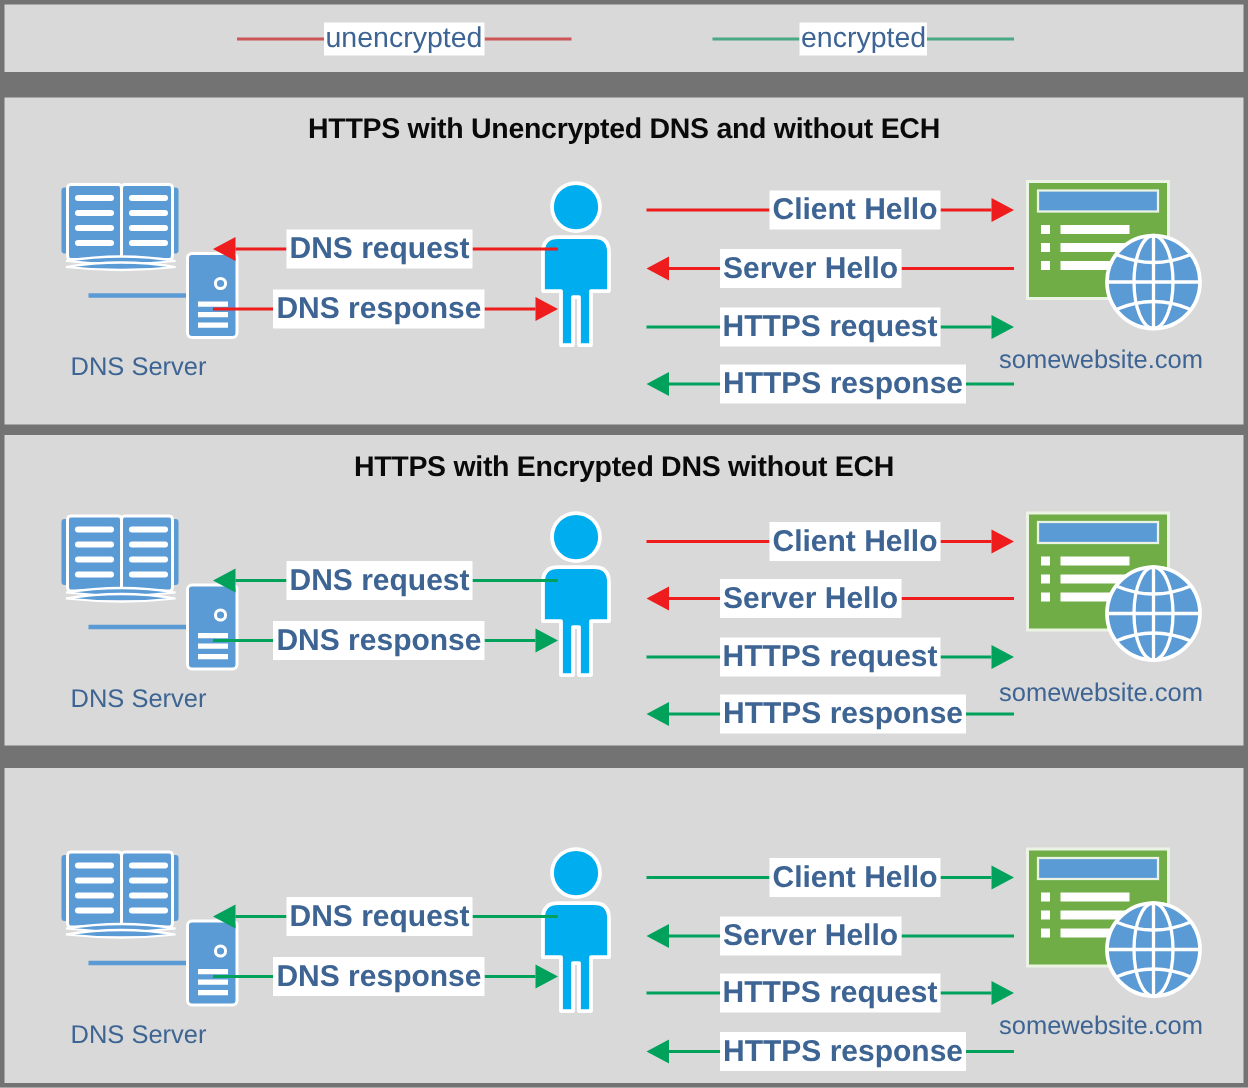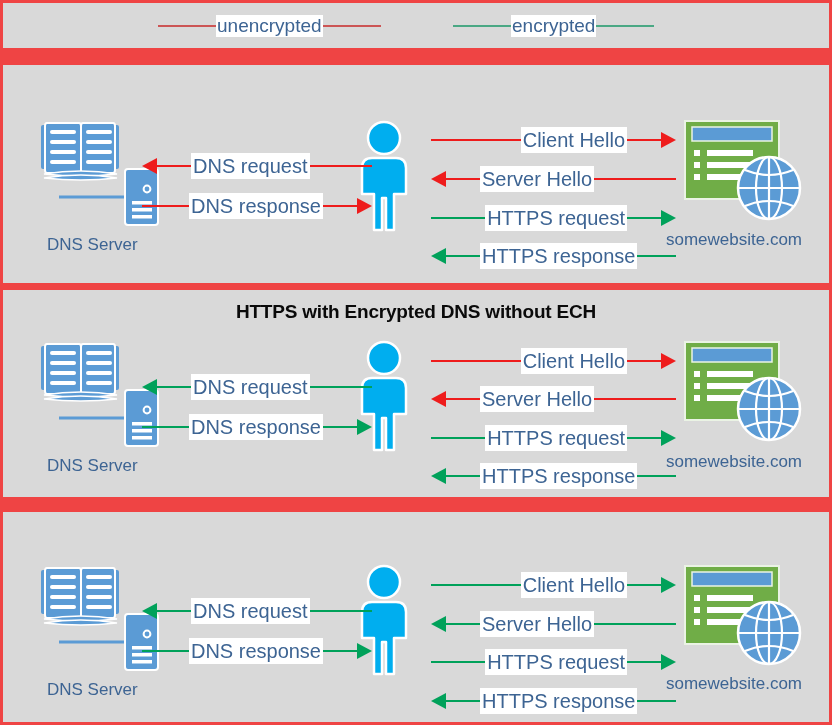--- a/index.html
+++ b/index.html
@@ -2,37 +2,37 @@
 <html><head>
 <meta charset="utf-8">
 <title>ECH Diagram</title>
 <style>
   html,body{margin:0;padding:0;background:#ffffff;}
   body{
     width:832px;height:725px;overflow:hidden;
     font-family:"Liberation Sans","DejaVu Sans",sans-serif;
     background:#ffffff;
   }
-  .page{position:relative;width:832px;height:725px;background:#ef4444;}
+  .page{position:relative;width:832px;height:725px;background:#737373;}
 
   
   .legend-band{
     position:absolute;left:3px;top:3px;width:826px;height:45px;
     background:#d9d9d9;
   }
   .legend-item{position:absolute;top:0;height:45px;display:flex;align-items:center;}
   .legend-line{height:0;border-top:2px solid #cc5555;width:58px;}
   .legend-line.green{border-top-color:#4aa884;}
   .legend-label{
     background:#ffffff;color:#3d6493;
     font-size:19px;line-height:22px;padding:0 1px;white-space:nowrap;
     position:relative;z-index:2;
   }
   #legend-unencrypted{left:155px;}
-  #legend-encrypted{left:450px;}
+  #legend-encrypted{left:472px;}
 
   
   .panel{
     position:absolute;left:3px;width:826px;background:#d9d9d9;
   }
   #panel-0{top:65px;height:218px;}
   #panel-1{top:290px;height:207px;}
   #panel-2{top:512px;height:210px;}
 
   .panel-title{
@@ -70,21 +70,21 @@
     color:#3d6493;font-size:17px;white-space:nowrap;
   }
   #panel-0 .site-caption{left:641px;top:165px;}
   #panel-1 .site-caption{left:641px;top:162px;}
   #panel-2 .site-caption{left:641px;top:162px;}
 
   
   .flow{position:absolute;height:26px;display:flex;align-items:center;}
   .flow .lbl{
     background:#ffffff;color:#3d6493;font-size:20px;line-height:24px;
-    padding:1px 2px;white-space:nowrap;position:relative;z-index:3;
+    padding:1px 2px;white-space:nowrap;position:relative;z-index:3;font-weight:bold;
   }
   .arrow{
     width:0;height:0;flex:0 0 auto;position:relative;z-index:2;
   }
   .arrow.right{border-top:8px solid transparent;border-bottom:8px solid transparent;border-left:15px solid currentColor;}
   .arrow.left{border-top:8px solid transparent;border-bottom:8px solid transparent;border-right:15px solid currentColor;}
   .line{border-top:2px solid currentColor;height:0;}
 
   .red{color:#ee1c1c;}
   .green{color:#00a15a;}
@@ -125,20 +125,21 @@
       <span class="legend-line"></span>
     </div>
     <div class="legend-item" id="legend-encrypted">
       <span class="legend-line green"></span>
       <span class="legend-label">encrypted</span>
       <span class="legend-line green"></span>
     </div>
   </div>
 
   <div class="panel" id="panel-0">
+      <div class="panel-title">HTTPS with Unencrypted DNS and without ECH</div>
       <div class="ico dns-group"><svg width="130" height="110" viewBox="0 0 130 110">
     <g>
       <rect x="8" y="8" width="7" height="44" rx="2" fill="#5b9bd5"></rect>
       <rect x="79" y="8" width="7" height="44" rx="2" fill="#5b9bd5"></rect>
       <path d="M14 6 H46 Q48 6 48 9 V56 H14 Q12 56 12 53 V9 Q12 6 14 6 Z" fill="#5b9bd5" stroke="#ffffff" stroke-width="2"></path>
       <path d="M80 6 H50 Q48 6 48 9 V56 H80 Q82 56 82 53 V9 Q82 6 80 6 Z" fill="#5b9bd5" stroke="#ffffff" stroke-width="2"></path>
       <g fill="#ffffff">
         <rect x="17" y="13" width="26" height="4" rx="2"></rect>
               <rect x="17" y="23" width="26" height="4" rx="2"></rect>
         <rect x="17" y="33" width="26" height="4" rx="2"></rect>

